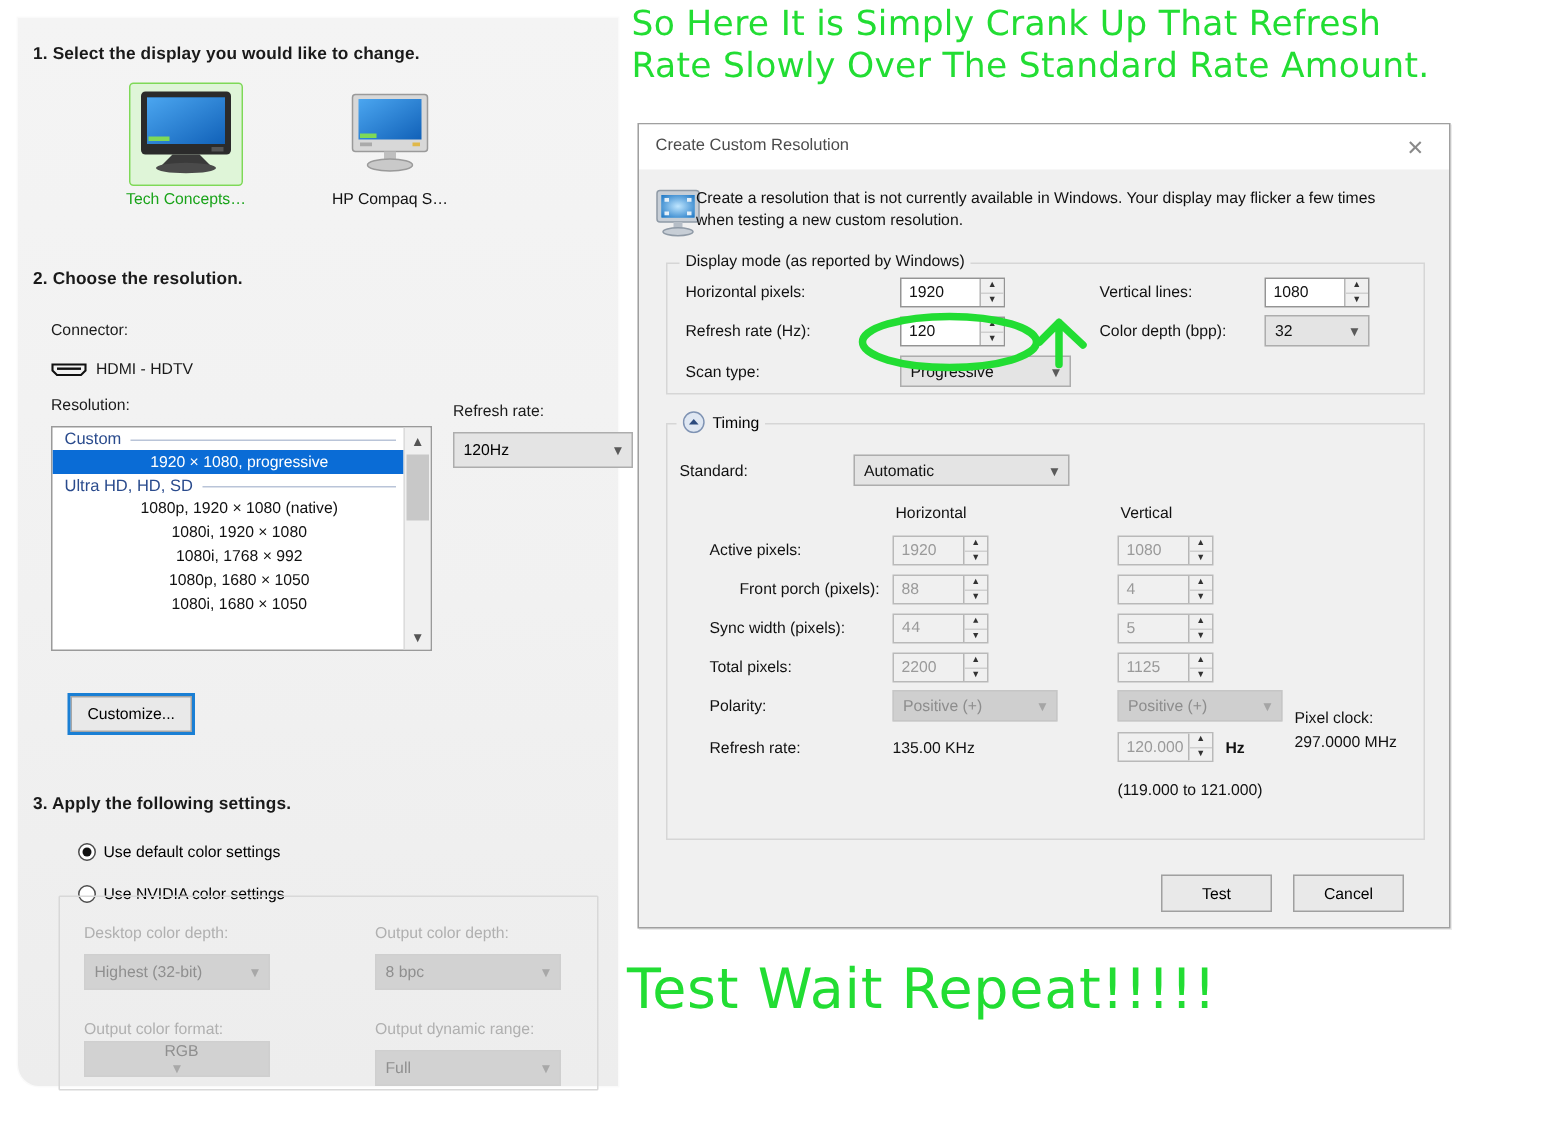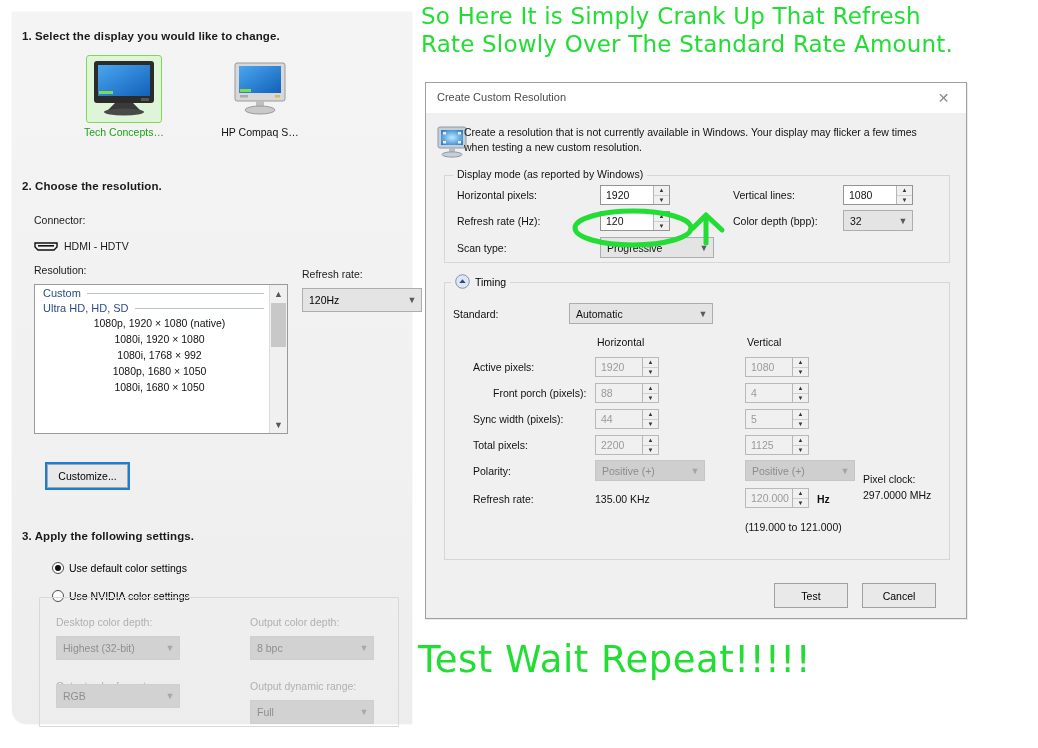--- a/index.html
+++ b/index.html
@@ -234,20 +234,21 @@
   <div id="conn-name" class="lbl">HDMI - HDTV</div>
 
   <div id="res-label" class="lbl">Resolution:</div>
 
   <div id="res-list">
     <div class="res-inner">
       <div class="grp">
         <span>Custom</span>
         <span class="rule"></span>
       </div>
+      <div class="res-row sel">1920 × 1080, progressive</div>
       <div class="grp">
         <span>Ultra HD, HD, SD</span>
         <span class="rule"></span>
       </div>
       <div class="res-row">1080p, 1920 × 1080 (native)</div>
       <div class="res-row">1080i, 1920 × 1080</div>
       <div class="res-row">1080i, 1768 × 992</div>
       <div class="res-row">1080p, 1680 × 1050</div>
       <div class="res-row">1080i, 1680 × 1050</div>
     </div>
@@ -284,21 +285,21 @@
     <div class="dis-combo" style="left:16px;top:38px;width:122px;">
       <span class="val">Highest (32-bit)</span>
       <span class="cbx-arrow">▼</span>
     </div>
     <div class="dis-lbl" style="left:210px;top:18px;">Output color depth:</div>
     <div class="dis-combo" style="left:210px;top:38px;width:122px;">
       <span class="val">8 bpc</span>
       <span class="cbx-arrow">▼</span>
     </div>
     <div class="dis-lbl" style="left:16px;top:82px;">Output color format:</div>
-    <div class="dis-combo" style="left:16px;top:86px;width:122px;">
+    <div class="dis-combo" style="left:16px;top:96px;width:122px;flex-direction:column;">
       <span class="val">RGB</span>
       <span class="cbx-arrow">▼</span>
     </div>
     <div class="dis-lbl" style="left:210px;top:82px;">Output dynamic range:</div>
     <div class="dis-combo" style="left:210px;top:102px;width:122px;">
       <span class="val">Full</span>
       <span class="cbx-arrow">▼</span>
     </div>
   </div>
 </div>
@@ -417,21 +418,21 @@
     </div>
     <div class="spin dis" style="left:300px;top:100px;width:64px;">
       <span class="val">4</span>
       <span class="btns">
           <i>▲</i>
           <i>▼</i>
         </span>
     </div>
 
     <span class="f-lbl" style="left:28px;top:130px;">Sync width (pixels):</span>
-    <div class="spin dis" style="left:150px;top:126px;width:64px;">
+    <div class="spin dis" style="left:150px;top:126px;width:64px;font-family:Liberation Mono, monospace;">
       <span class="val">44</span>
       <span class="btns">
           <i>▲</i>
           <i>▼</i>
         </span>
     </div>
     <div class="spin dis" style="left:300px;top:126px;width:64px;">
       <span class="val">5</span>
       <span class="btns">
           <i>▲</i>

